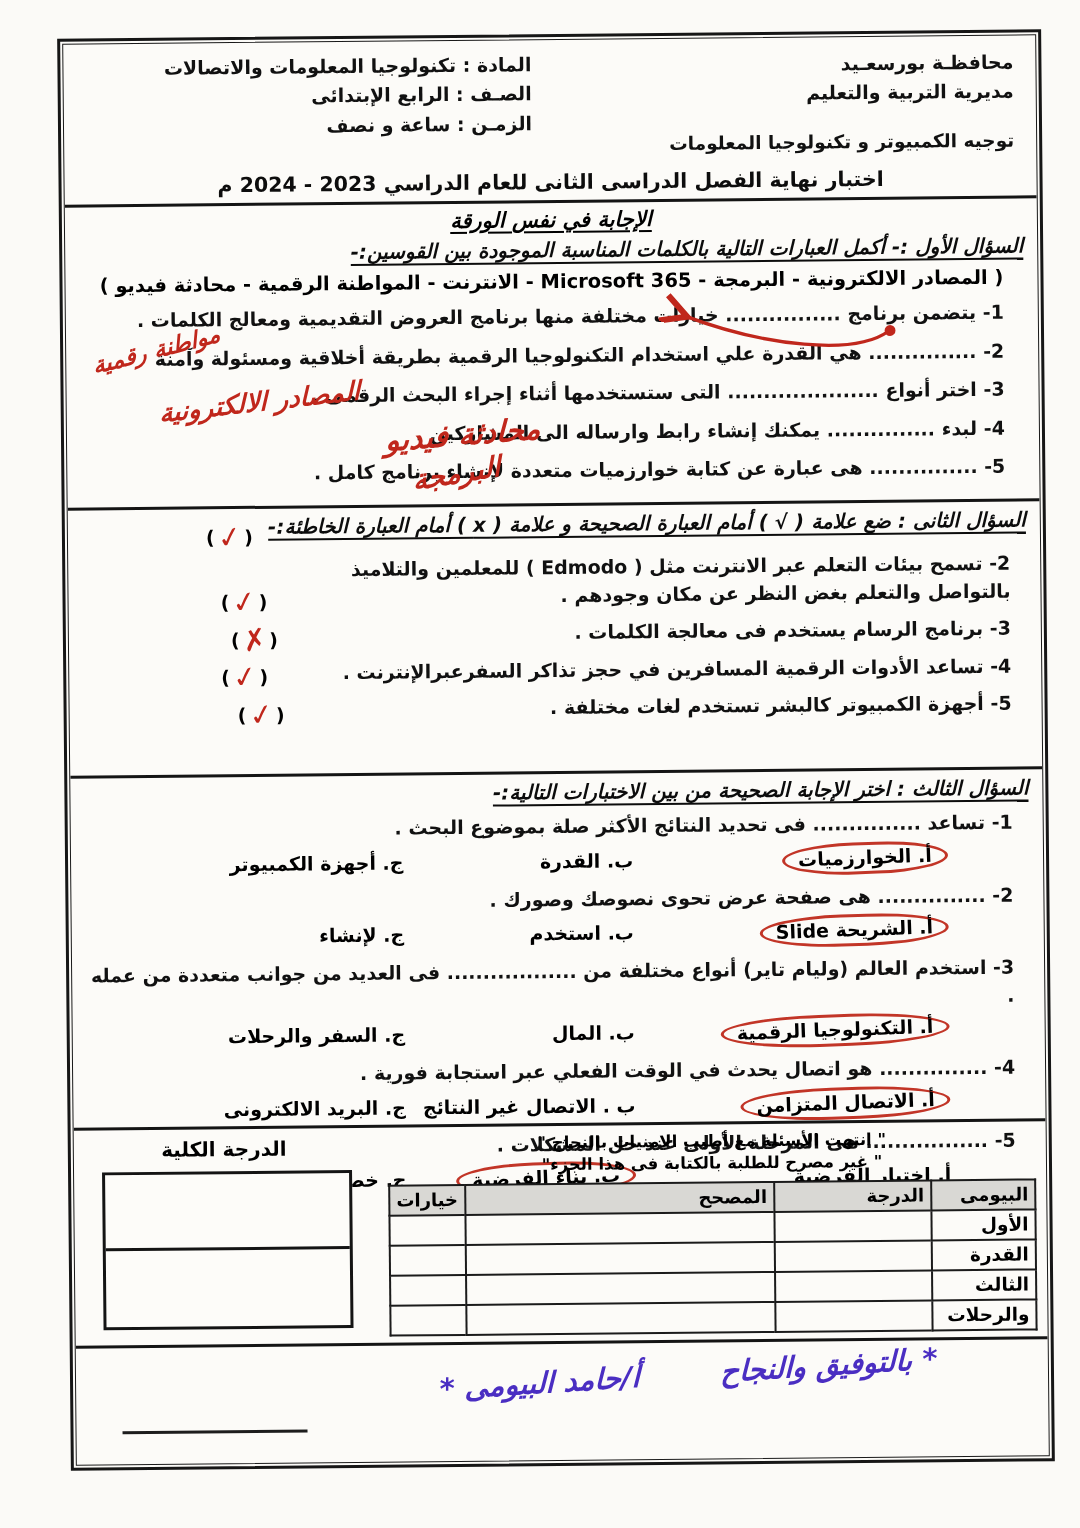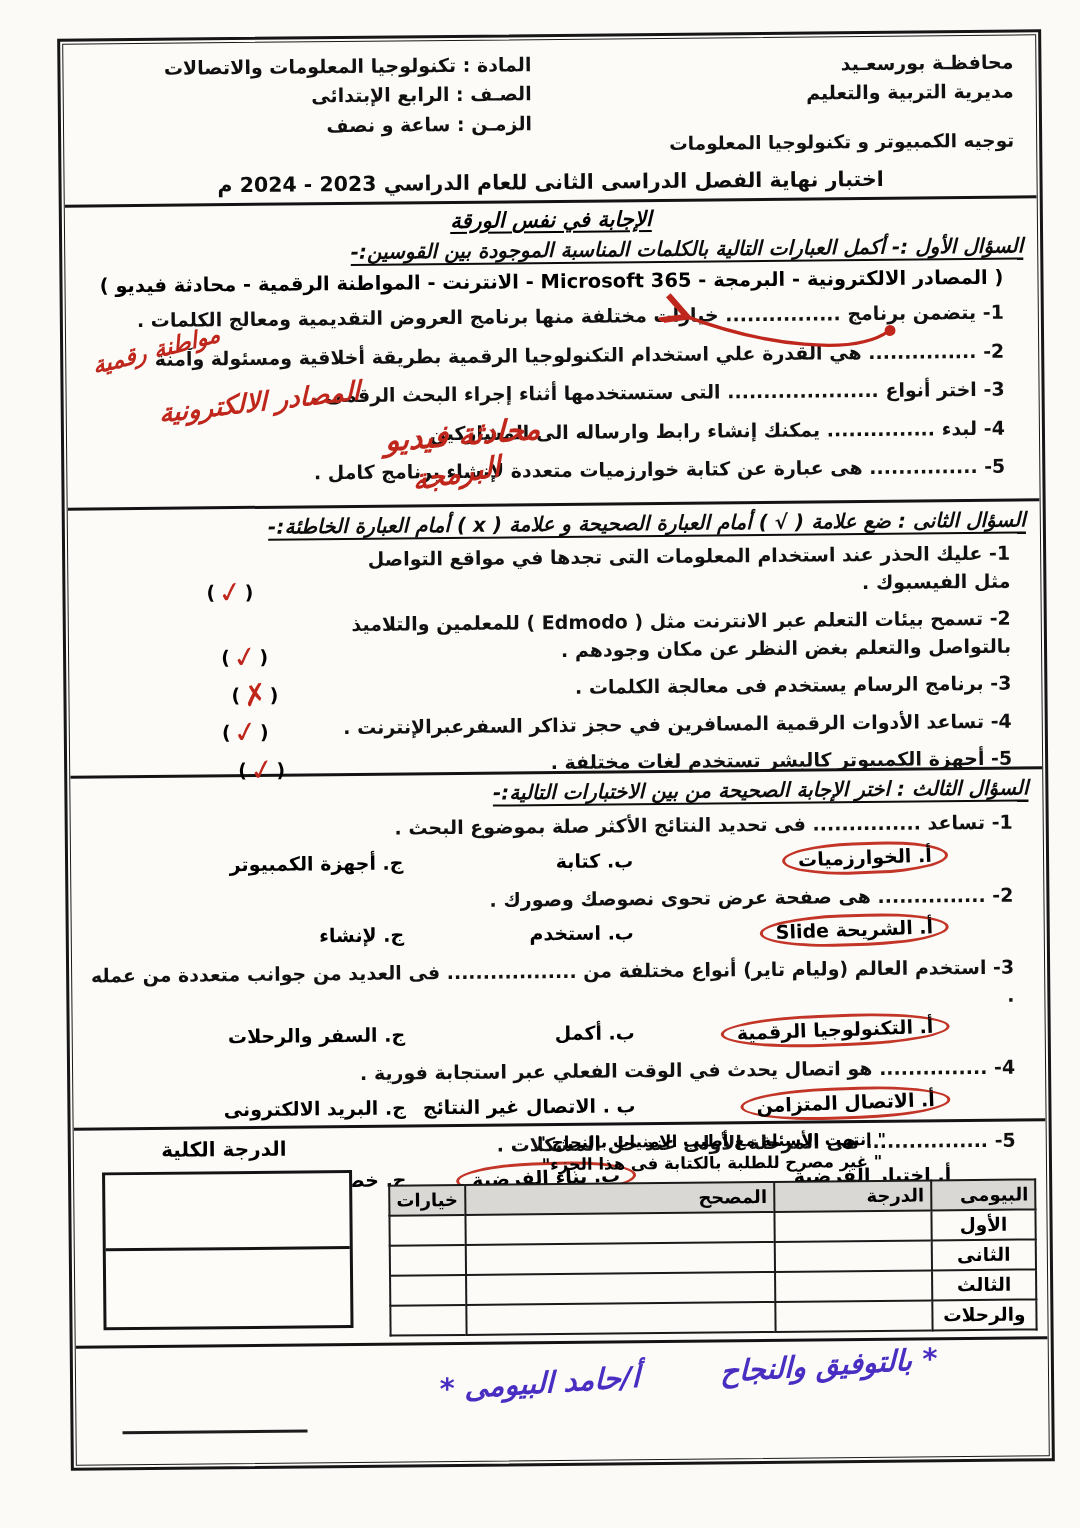--- a/index.html
+++ b/index.html
@@ -92,21 +92,21 @@
   }
 
   
   .sec-footer { height:218px; }
   .footer-grid { display:flex; direction:rtl; height:100%; }
   .table-area { flex:1 1 auto; padding:6px 10px 0 14px; }
   .end-note { text-align:center; font-size:16.5px; font-weight:700; line-height:1.35; }
   table.grade { width:100%; border-collapse:collapse; margin-top:6px; direction:rtl; }
   table.grade th, table.grade td { border:2px solid #1b1b1b; height:30px; padding:0 6px; }
   table.grade th { background:#d9d8d4; font-size:18px; font-weight:700; text-align:right; }
-  table.grade td.rowlabel { font-size:18.5px; font-weight:700; text-align:center; }
+  table.grade td.rowlabel { font-size:18.5px; font-weight:700; text-align:right; }
   col.c-q { width:105px; } col.c-d { width:165px; } col.c-s { width:330px; }
   .total-area { flex:0 0 300px; position:relative; padding-top:8px; }
   .total-label { text-align:center; font-size:20px; font-weight:700; }
   .total-box {
     position:absolute; top:42px; left:28px; width:250px; height:158px;
     border:3.5px solid #141414; background:#fdfcf9;
   }
   .total-box .divider { position:absolute; top:48%; left:0; right:0; border-top:3px solid #141414; }
 
   
@@ -164,21 +164,20 @@
           </defs>
           <path d="M 812 128 C 778 152, 688 142, 606 110" stroke="#c0271c" stroke-width="3.4" fill="none" marker-end="url(#ah)"></path>
           <circle cx="814" cy="127" r="5.5" fill="#c0271c"></circle>
         </svg>
       </div>
 
       <div class="section sec-q2">
         <div class="q-heading">السؤال الثانى : ضع علامة ( √ ) أمام العبارة الصحيحة و علامة ( x ) أمام العبارة الخاطئة:-</div>
         <div class="q2-items">
           <div class="tf-item">
-            <span class="print-line">1- عليك الحذر عند استخدام المعلومات التى تجدها في مواقع التواصل مثل الفيسبوك .</span>
             <span class="tfmark tm1">(&nbsp;<span class="tick">✓</span>&nbsp;)</span>
           </div>
           <div class="tf-item">
             <span class="print-line">2- تسمح  بيئات التعلم عبر الانترنت مثل ( Edmodo ) للمعلمين والتلاميذ بالتواصل والتعلم بغض النظر عن مكان وجودهم .</span>
             <span class="tfmark tm2">(&nbsp;<span class="tick">✓</span>&nbsp;)</span>
           </div>
           <div class="tf-item">
             <span class="print-line">3- برنامج الرسام يستخدم فى معالجة الكلمات .</span>
             <span class="tfmark tm3">(&nbsp;<span class="tick">✗</span>&nbsp;)</span>
           </div>
@@ -193,39 +192,39 @@
         </div>
       </div>
 
       <div class="section sec-q3">
         <div class="q-heading">السؤال الثالث  : اختر الإجابة الصحيحة من بين الاختبارات التالية:-</div>
 
         <div class="mcq">
           <div class="print-line mcq-q">1- تساعد ............... فى تحديد النتائج الأكثر صلة بموضوع البحث .</div>
           <div class="opts">
             <span class="opt"><span class="circled">أ. الخوارزميات</span></span>
-            <span class="opt"><span>ب. كتابة</span></span>
+            <span class="opt"><span>ب. القدرة</span></span>
             <span class="opt"><span>ج. أجهزة الكمبيوتر</span></span>
           </div>
         </div>
 
         <div class="mcq">
           <div class="print-line mcq-q">2- ............... هى صفحة عرض تحوى نصوصك وصورك .</div>
           <div class="opts">
             <span class="opt"><span class="circled">أ. الشريحة Slide</span></span>
             <span class="opt"><span>ب. استخدم</span></span>
             <span class="opt"><span>ج. لإنشاء</span></span>
           </div>
         </div>
 
         <div class="mcq">
           <div class="print-line mcq-q">3- استخدم العالم (وليام تاير) أنواع مختلفة من .................. فى العديد من جوانب متعددة من عمله .</div>
           <div class="opts">
             <span class="opt"><span class="circled">أ. التكنولوجيا الرقمية</span></span>
-            <span class="opt"><span>ب. أكمل</span></span>
+            <span class="opt"><span>ب. المال</span></span>
             <span class="opt"><span>ج. السفر والرحلات</span></span>
           </div>
         </div>
 
         <div class="mcq">
           <div class="print-line mcq-q">4- ............... هو اتصال يحدث في الوقت الفعلي عبر استجابة فورية .</div>
           <div class="opts">
             <span class="opt"><span class="circled">أ. الاتصال المتزامن</span></span>
             <span class="opt"><span>ب . الاتصال غير النتائج</span></span>
             <span class="opt"><span>ج.  البريد الالكترونى</span></span>
@@ -261,21 +260,21 @@
                 <th>المصحح</th>
                 <th>خيارات</th>
               </tr>
               <tr>
                 <td class="rowlabel">الأول</td>
                 <td></td>
                 <td></td>
                 <td></td>
               </tr>
               <tr>
-                <td class="rowlabel">الثانى</td>
+                <td class="rowlabel">القدرة</td>
                 <td></td>
                 <td></td>
                 <td></td>
               </tr>
               <tr>
                 <td class="rowlabel">الثالث</td>
                 <td></td>
                 <td></td>
                 <td></td>
               </tr>

